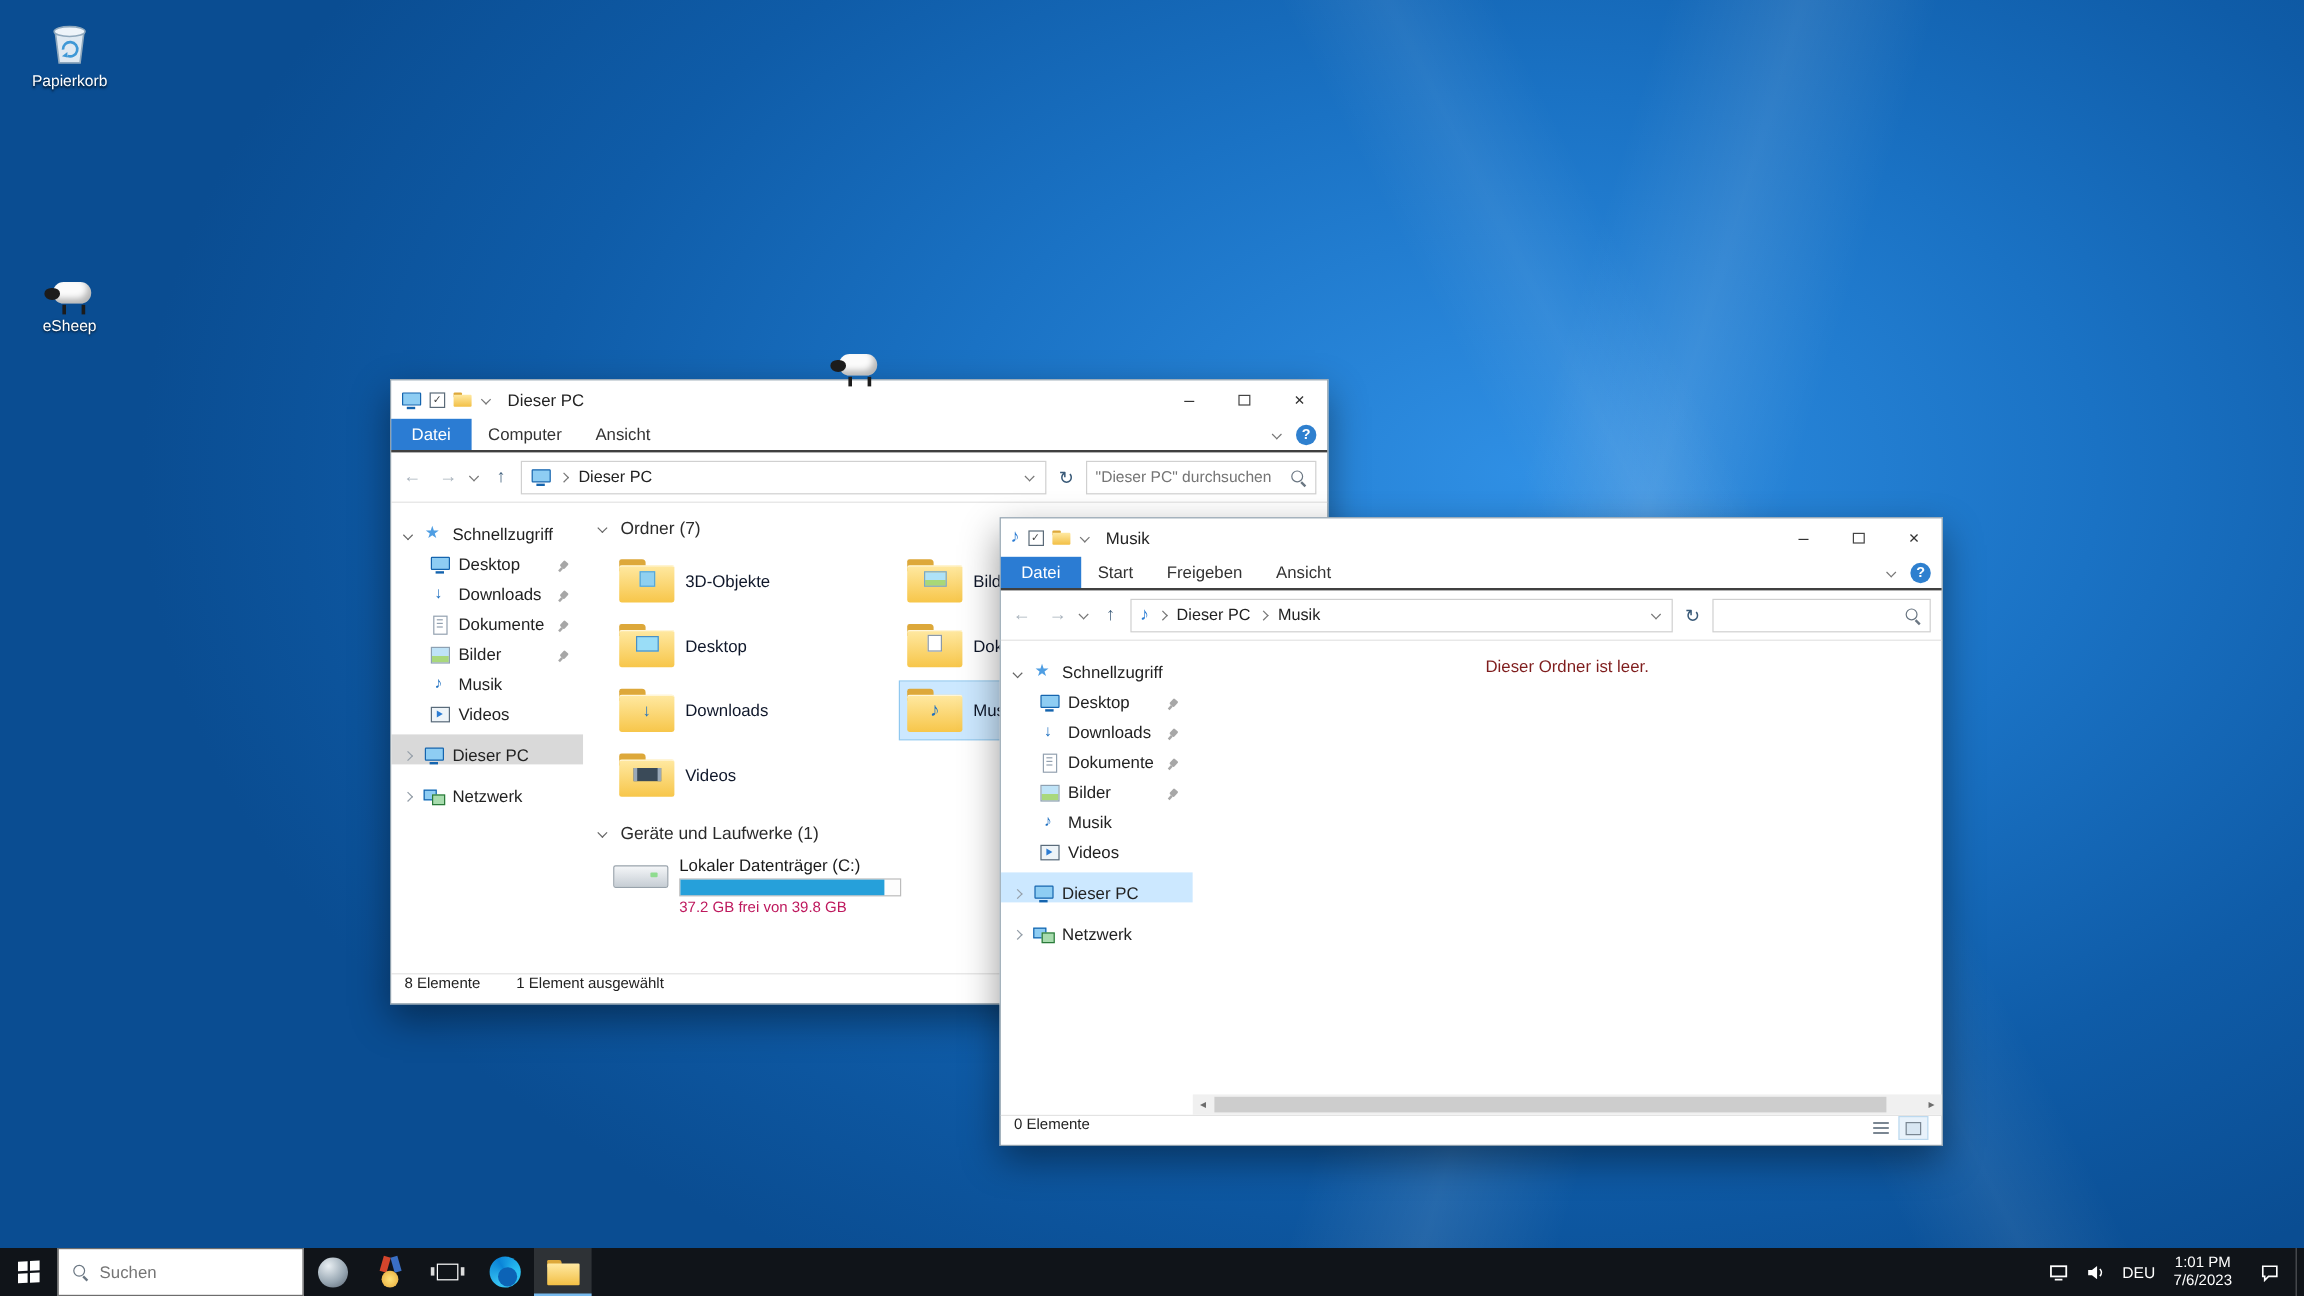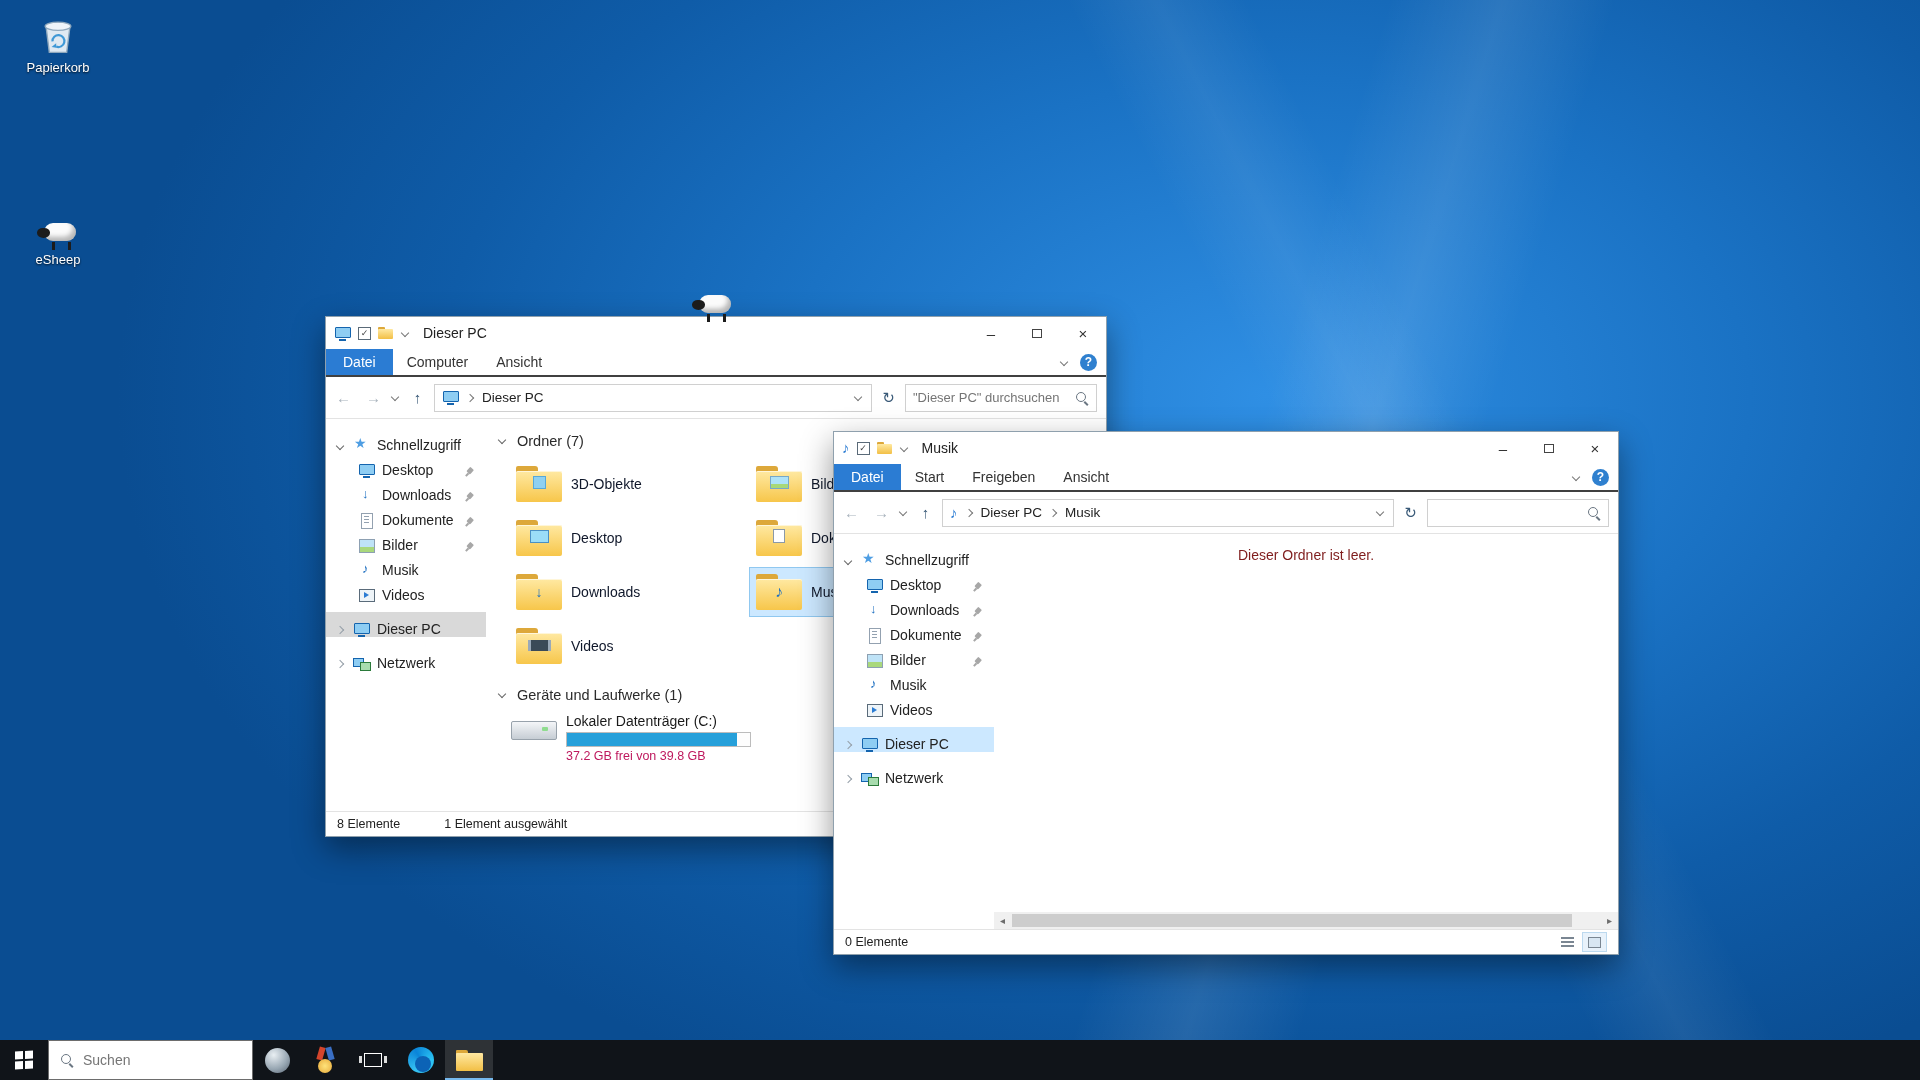--- a/index.html
+++ b/index.html
@@ -112,21 +112,21 @@
   .g-pic::before{content:'';display:inline-block;width:17px;height:11px;background:linear-gradient(#aee2f8 60%,#a8d878 60%);border:1px solid #77a8c8;}
   .g-docs::before{content:'';display:inline-block;width:10px;height:12px;background:#fff;border:1px solid #8a99a8;}
   .drive-tile{display:flex;gap:10px;margin-top:6px;}
   .drive-ico{width:46px;height:34px;position:relative;flex:0 0 auto;}
   .drive-ico::before{content:'';position:absolute;left:1px;top:8px;width:44px;height:17px;background:linear-gradient(#f4f6f8,#c6cdd4);border:1px solid #98a2ab;border-radius:2px;}
   .drive-ico::after{content:'';position:absolute;right:8px;top:14px;width:6px;height:4px;background:#8fdc8f;border-radius:1px;}
   .dname{font-size:14px;color:#1a1a1a;}
   .cap-bar{width:185px;height:15px;border:1px solid #bcbcbc;background:#fdfdfd;margin:3px 0 2px 0;}
   .cap-fill{height:100%;background:#26a0da;}
   .dcap{font-size:12.5px;color:#be185d;}
-  .statusbar{height:25px;border-top:1px solid #e3e3e3;display:flex;align-items:center;padding:0 11px;font-size:12.5px;color:#222;gap:44px;flex:0 0 auto;}
+  .statusbar{height:25px;border-top:1px solid #e3e3e3;display:flex;padding:0 11px;font-size:12.5px;color:#222;gap:30px;flex:0 0 auto;}
   
   .content2{flex:1;display:flex;flex-direction:column;min-width:0;}
   .cols{display:flex;height:29px;align-items:stretch;padding-left:12px;font-size:13.5px;color:#444;flex:0 0 auto;}
   .colh{position:relative;display:flex;align-items:center;padding:0 9px;border-right:1px solid #eef0f2;white-space:nowrap;overflow:hidden;}
   .c-name{width:150px;}
   .c-num{width:42px;}
   .c-titel{width:152px;}
   .c-artist{width:126px;}
   .c-album{width:116px;}
   .sortmark{position:absolute;top:-1px;left:46%;font-size:7px;color:#8a97a5;}
@@ -182,21 +182,21 @@
       <svg width="44" height="46" viewBox="0 0 48 48">
         <path d="M11 15 L37 15 L33.5 43 L14.5 43 Z" fill="#dfe9f2" stroke="#8fa8bd" stroke-width="1.5"></path>
         <ellipse cx="24" cy="14.5" rx="14" ry="4.5" fill="#eef4fa" stroke="#8fa8bd" stroke-width="1.5"></ellipse>
         <path d="M18 31 a6.5 6.5 0 1 1 4 5.6" stroke="#3f98d6" stroke-width="2.4" fill="none"></path>
         <path d="M22 33 l0 5 -5 -1 z" fill="#3f98d6"></path>
       </svg>
     </div>
     <div class="desk-label">Papierkorb</div>
   </div>
 
-  <div class="desk-icon" style="left:12px;top:200px;">
+  <div class="desk-icon" style="left:12px;top:212px;">
     <div class="icon-art">
       <span class="sheep">
           <i class="l1"></i>
           <i class="l2"></i>
         </span>
     </div>
     <div class="desk-label">eSheep</div>
   </div>
 
   <span class="sheep" id="sheep-sprite">
@@ -500,13 +500,38 @@
   </div>
   <div class="tb-btn">
     <span class="taskview"></span>
   </div>
   <div class="tb-btn">
     <span class="edge"></span>
   </div>
   <div class="tb-btn active">
     <span class="tb-folder"></span>
   </div>
+  <div class="tray">
+    <span class="tray-ic">
+      <svg width="17" height="17" viewBox="0 0 16 16">
+          <rect x="2" y="3" width="12" height="8" fill="none" stroke="#fff" stroke-width="1.4"></rect>
+          <path d="M5 13.5 h6" stroke="#fff" stroke-width="1.4"></path>
+        </svg>
+    </span>
+    <span class="tray-ic">
+      <svg width="17" height="17" viewBox="0 0 16 16">
+          <path d="M2 6 h3 l4 -3.2 v10.4 l-4 -3.2 H2 z" fill="#fff"></path>
+          <path d="M11.2 5.2 a4 4 0 0 1 0 5.6" stroke="#fff" stroke-width="1.3" fill="none"></path>
+        </svg>
+    </span>
+    <span class="tray-lang">DEU</span>
+    <div class="tray-clock">
+      <div>1:01 PM</div>
+      <div>7/6/2023</div>
+    </div>
+    <span class="tb-action">
+      <svg width="17" height="17" viewBox="0 0 16 16">
+          <path d="M2.5 3 h11 v8 h-6.5 l-3 3 v-3 H2.5 z" fill="none" stroke="#fff" stroke-width="1.3"></path>
+        </svg>
+    </span>
+    <span class="show-desktop"></span>
+  </div>
 </div>
 
 </body></html>

